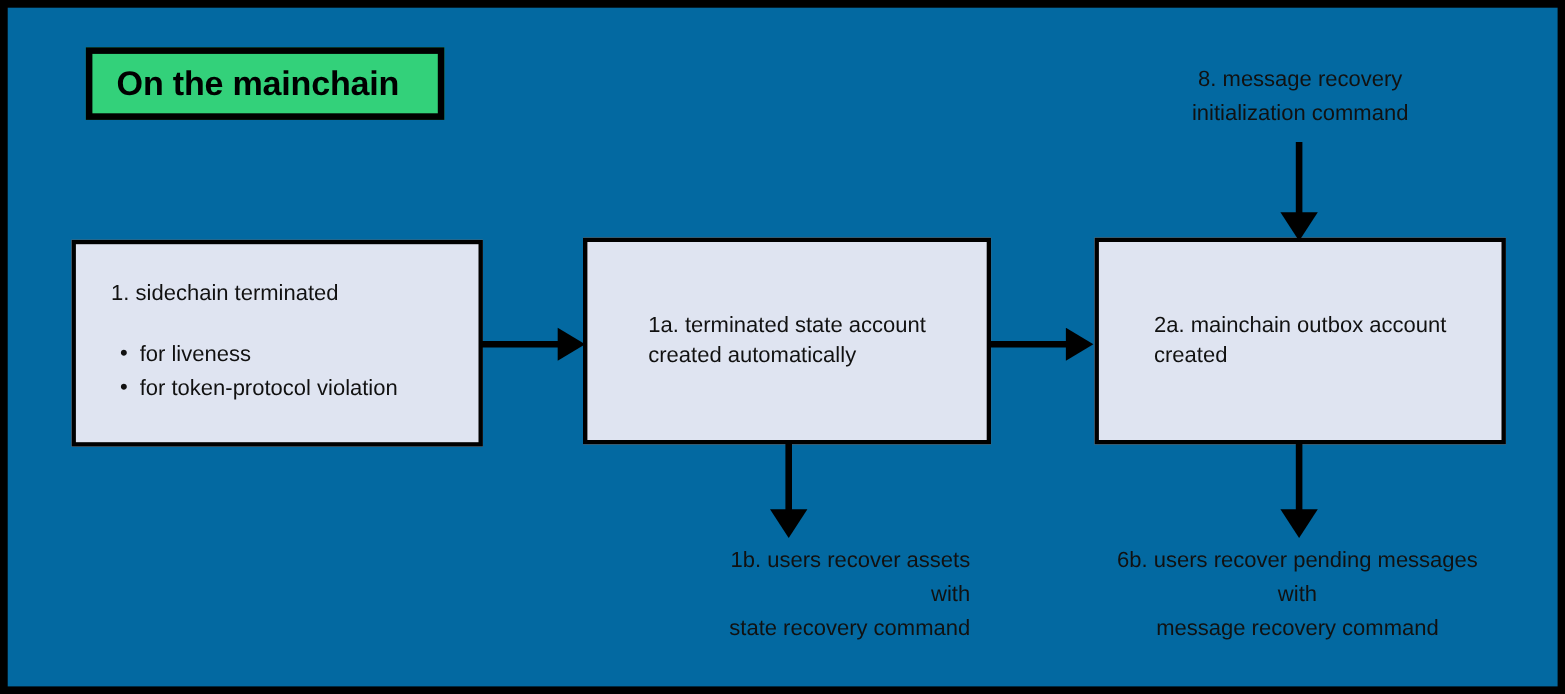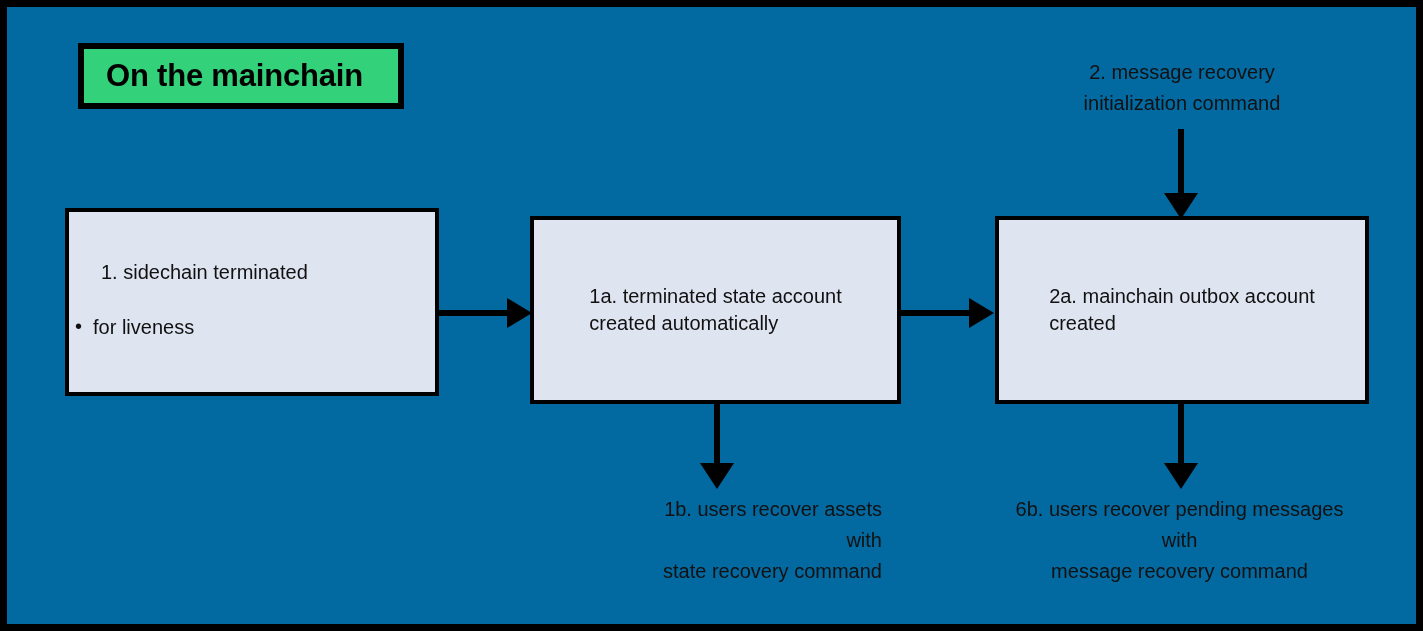--- a/index.html
+++ b/index.html
@@ -57,21 +57,21 @@
     color: #111111;
     line-height: 1.35;
   }
   .pbox-lead {
     font-size: 20px;
     color: #111111;
     padding-left: 32px;
   }
   .pbox-list {
     margin: 0;
-    padding-left: 24px;
+    padding-left: 58px;
     list-style: none;
   }
   .pbox-list li {
     font-size: 20px;
     color: #111111;
     line-height: 1.55;
     position: relative;
   }
   .pbox-list li::before {
     content: "•";
@@ -100,39 +100,40 @@
 </style>
 </head>
 <body>
 
 <div id="canvas">
 
   <div class="header-chip">
     <span class="header-chip-label">On the mainchain</span>
   </div>
 
-  <div class="pbox" style="left:58px; top:201px; width:374px; height:188px;">
+  <div class="pbox" style="left:58px; top:211px; width:374px; height:188px;">
     <div class="pbox-lead">1. sidechain terminated</div>
     <div class="pbox-spacer"></div>
     <ul class="pbox-list">
       <li>for liveness</li>
+      <li>for token-protocol violation</li>
     </ul>
   </div>
 
   <div class="pbox centered" style="left:523px; top:209px; width:371px; height:188px;">
     <div class="pbox-title" style="white-space:pre-line;">1a. terminated state account
 created automatically</div>
   </div>
 
   <div class="pbox centered" style="left:988px; top:209px; width:374px; height:188px;">
     <div class="pbox-title" style="white-space:pre-line;">2a. mainchain outbox account
 created</div>
   </div>
 
-  <div class="caption" style="left:1010px; top:50px; width:330px;">2. message recovery
+  <div class="caption" style="left:1010px; top:50px; width:330px;">8. message recovery
 initialization command</div>
 
   <div class="caption" style="left:545px; top:487px; width:330px;text-align:right;">1b. users recover assets
 with
 state recovery command</div>
 
   <div class="caption" style="left:955px; top:487px; width:435px;">6b. users recover pending messages
 with
 message recovery command</div>
 

